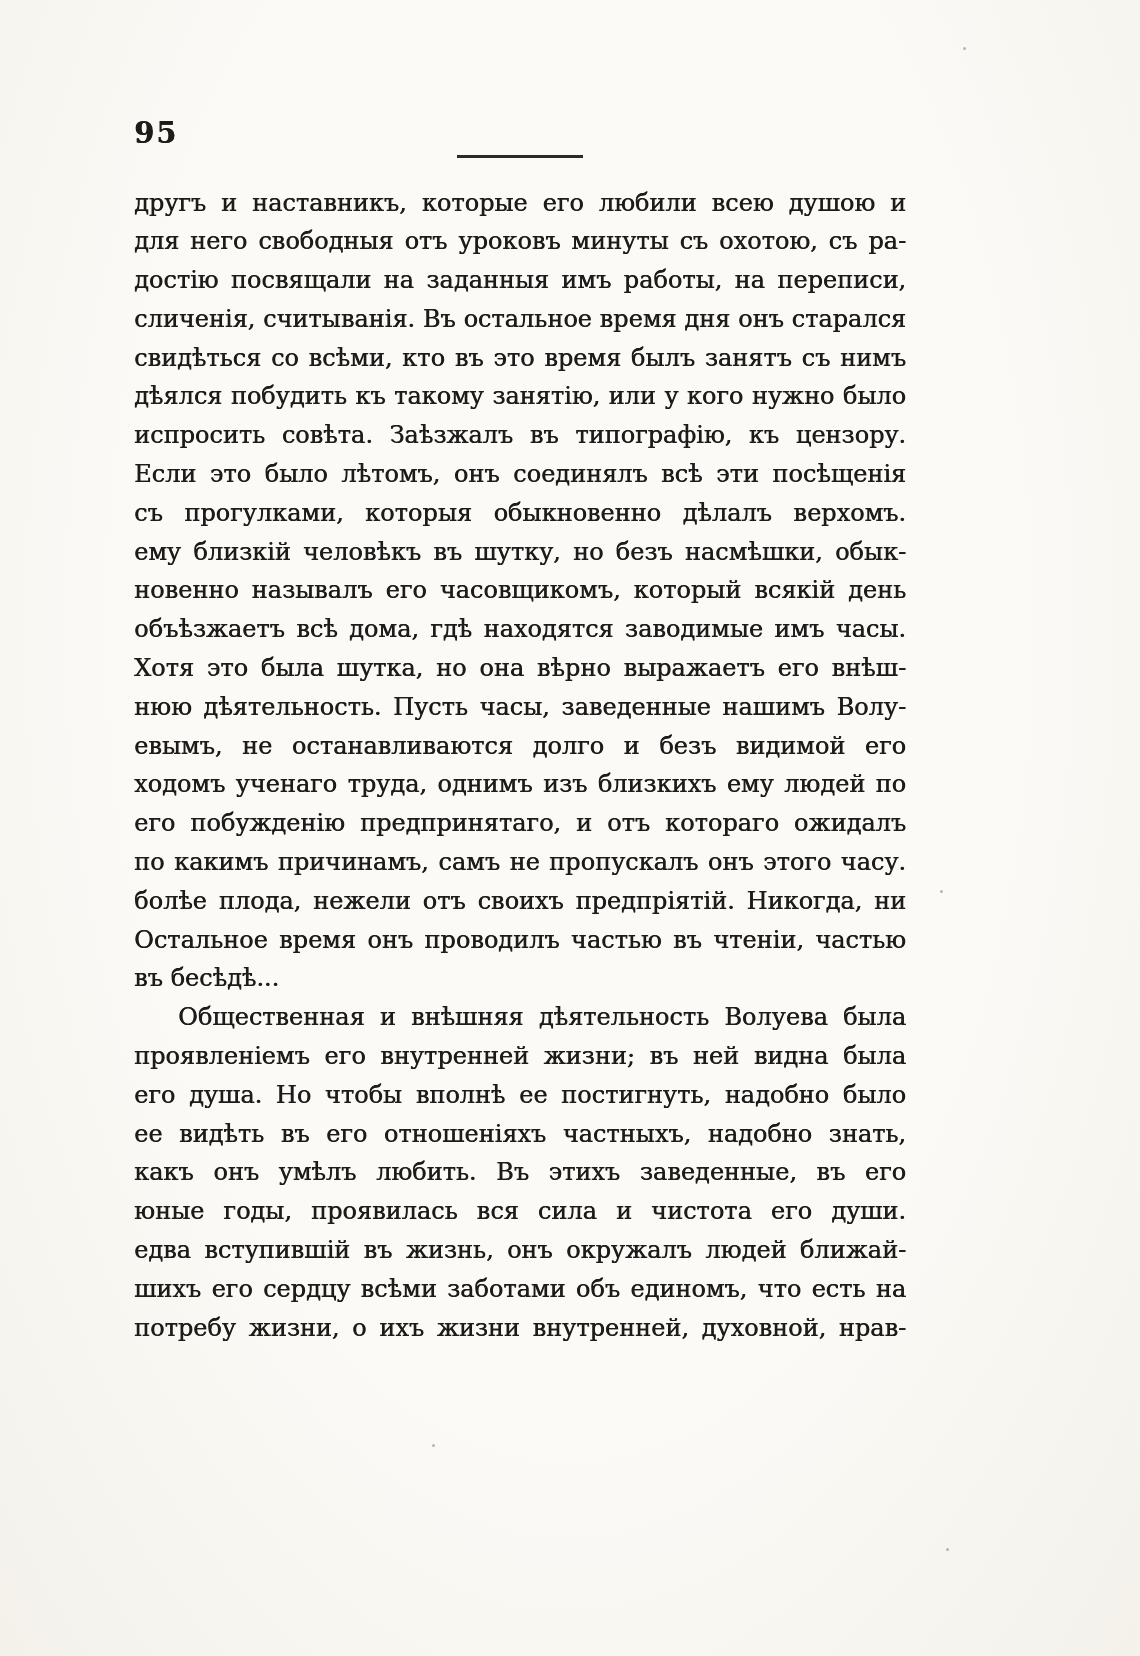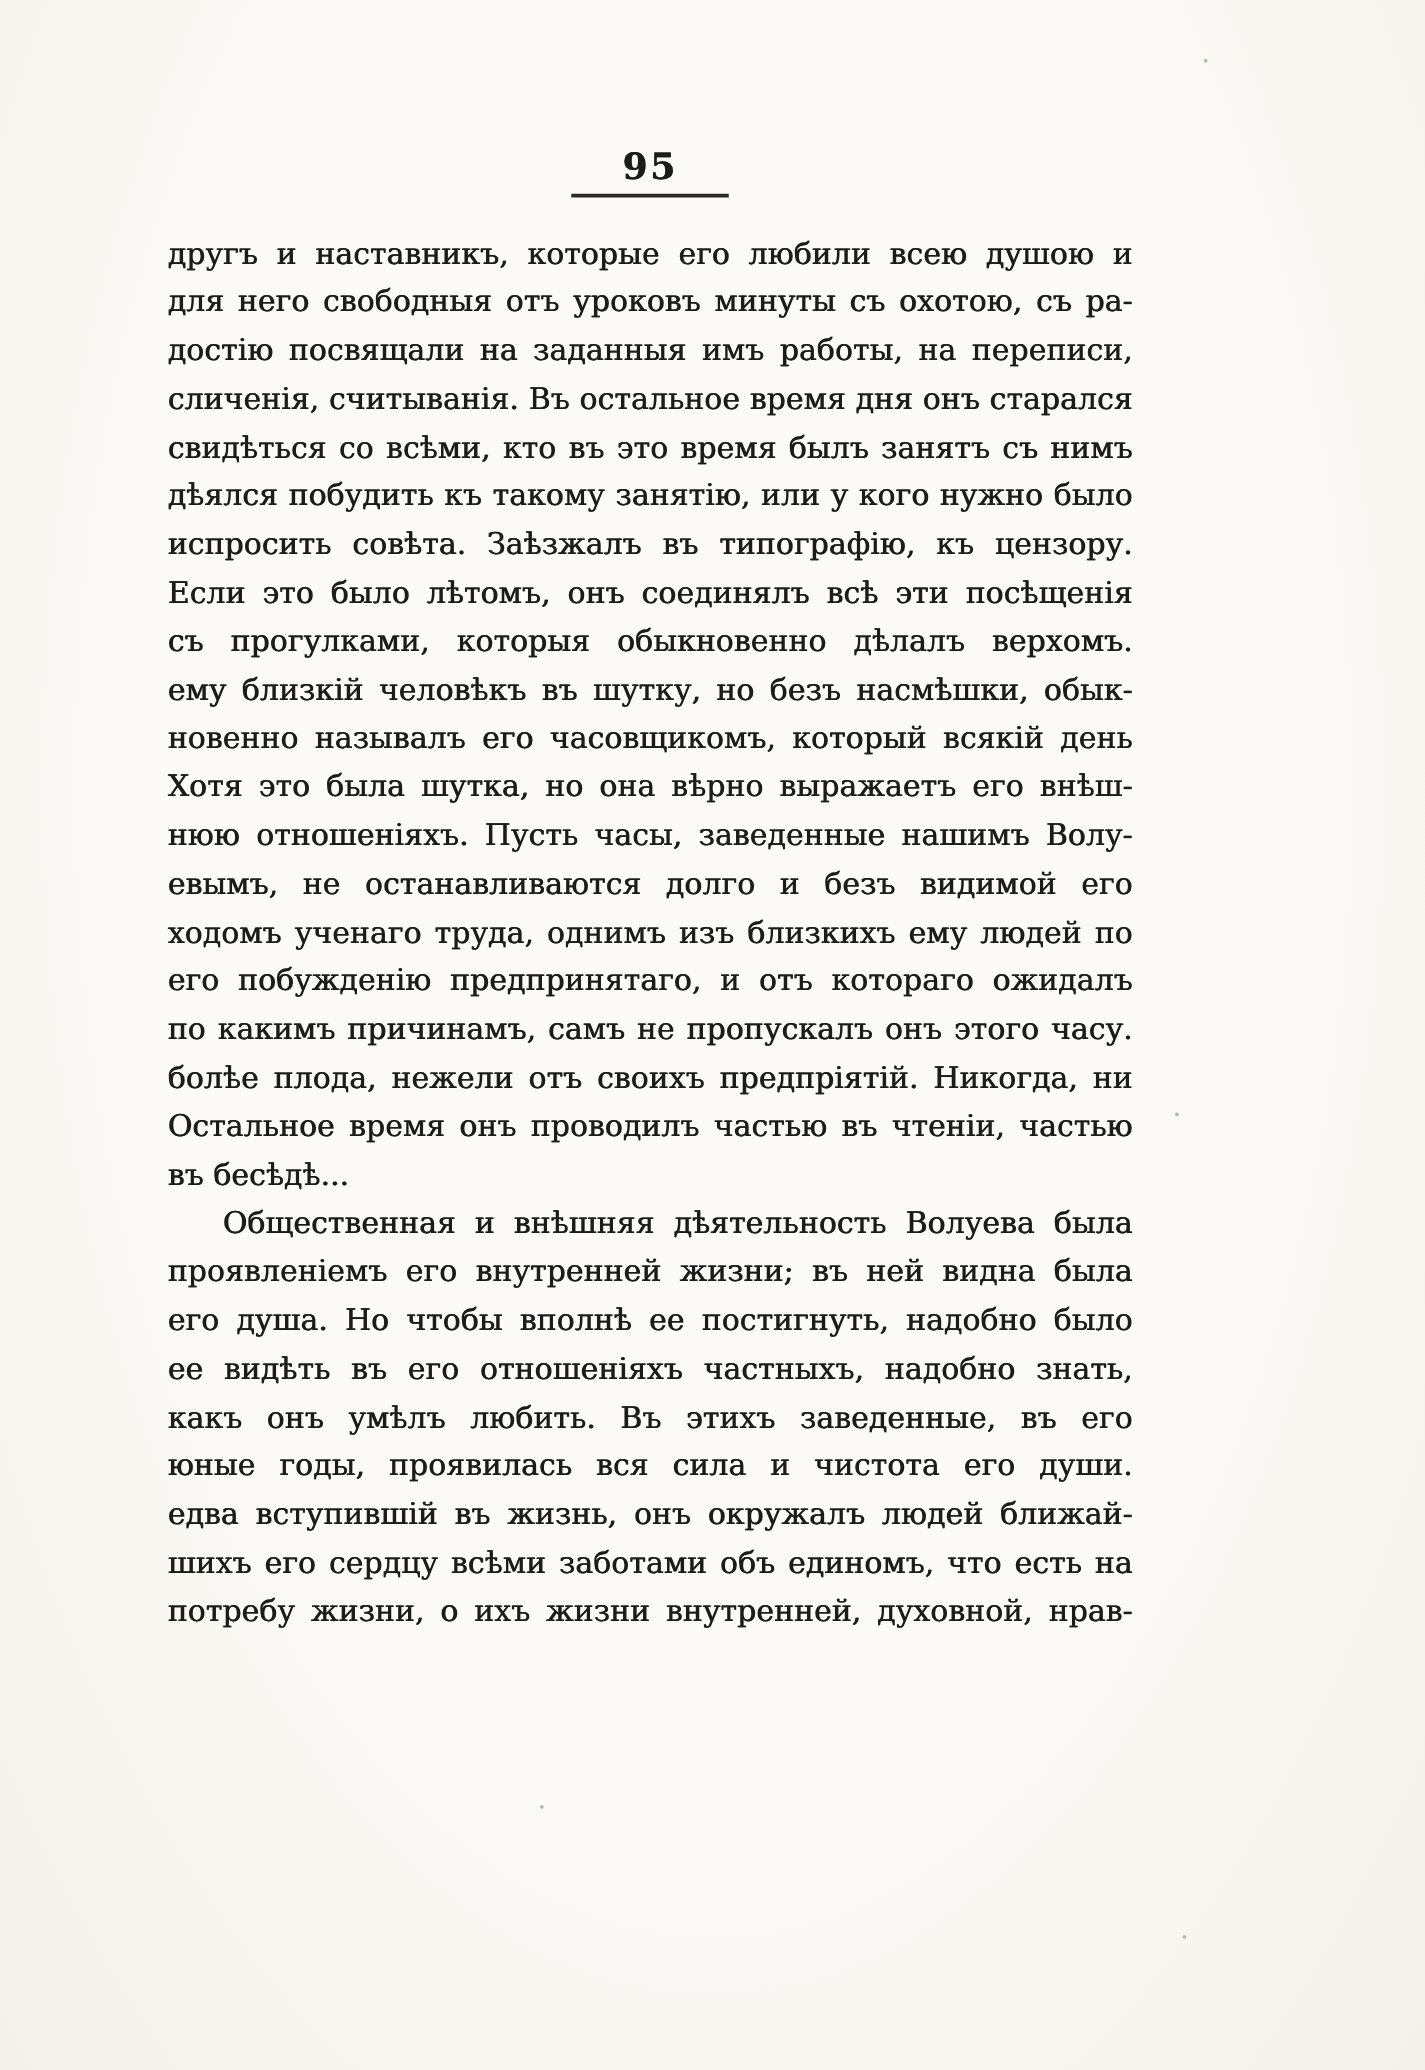--- a/index.html
+++ b/index.html
@@ -17,21 +17,20 @@
     font-family: "DejaVu Serif", "Liberation Serif", serif;
     color: #1d1c1a;
   }
   .content {
     position: absolute;
     left: 134px;
     top: 116px;
     width: 772px;
   }
   .page-header {
-    text-align: center;
     margin-bottom: 26px;
   }
   .page-number {
     font-size: 29px;
     font-weight: bold;
     line-height: 34px;
     letter-spacing: 2px;
     text-shadow: 0.4px 0 0 currentColor;
   }
   .page-number-rule {
@@ -84,22 +83,23 @@
         <div class="line">для него свободныя отъ уроковъ минуты съ охотою, съ ра-</div>
         <div class="line">достію посвящали на заданныя имъ работы, на переписи,</div>
         <div class="line">сличенія, считыванія. Въ остальное время дня онъ старался</div>
         <div class="line">свидѣться со всѣми, кто въ это время былъ занятъ съ нимъ</div>
         <div class="line">дѣялся побудить къ такому занятію, или у кого нужно было</div>
         <div class="line">испросить совѣта. Заѣзжалъ въ типографію, къ цензору.</div>
         <div class="line">Если это было лѣтомъ, онъ соединялъ всѣ эти посѣщенія</div>
         <div class="line">съ прогулками, которыя обыкновенно дѣлалъ верхомъ. Одинъ</div>
         <div class="line">ему близкій человѣкъ въ шутку, но безъ насмѣшки, обык-</div>
         <div class="line">новенно называлъ его часовщикомъ, который всякій день</div>
+        <div class="line">объѣзжаетъ всѣ дома, гдѣ находятся заводимые имъ часы.</div>
         <div class="line">Хотя это была шутка, но она вѣрно выражаетъ его внѣш-</div>
-        <div class="line">нюю отношеніяхъ. Пусть часы, заведенные нашимъ Волу-</div>
+        <div class="line">нюю дѣятельность. Пусть часы, заведенные нашимъ Волу-</div>
         <div class="line">евымъ, не останавливаются долго и безъ видимой его руки...</div>
         <div class="line">ходомъ ученаго труда, однимъ изъ близкихъ ему людей по</div>
         <div class="line">его побужденію предпринятаго, и отъ котораго ожидалъ онъ</div>
         <div class="line">по какимъ причинамъ, самъ не пропускалъ онъ этого часу.</div>
         <div class="line">болѣе плода, нежели отъ своихъ предпріятій. Никогда, ни</div>
         <div class="line">Остальное время онъ проводилъ частью въ чтеніи, частью</div>
         <div class="line flush">въ бесѣдѣ...</div>
         <div class="line indent">Общественная и внѣшняя дѣятельность Волуева была</div>
         <div class="line">проявленіемъ его внутренней жизни; въ ней видна была</div>
         <div class="line">его душа. Но чтобы вполнѣ ее постигнуть, надобно было</div>

